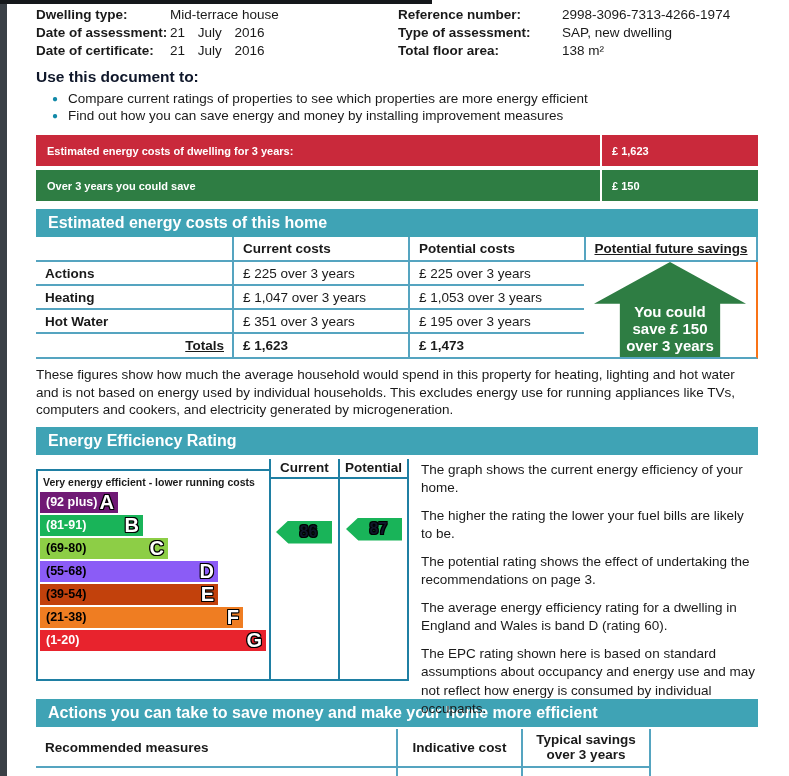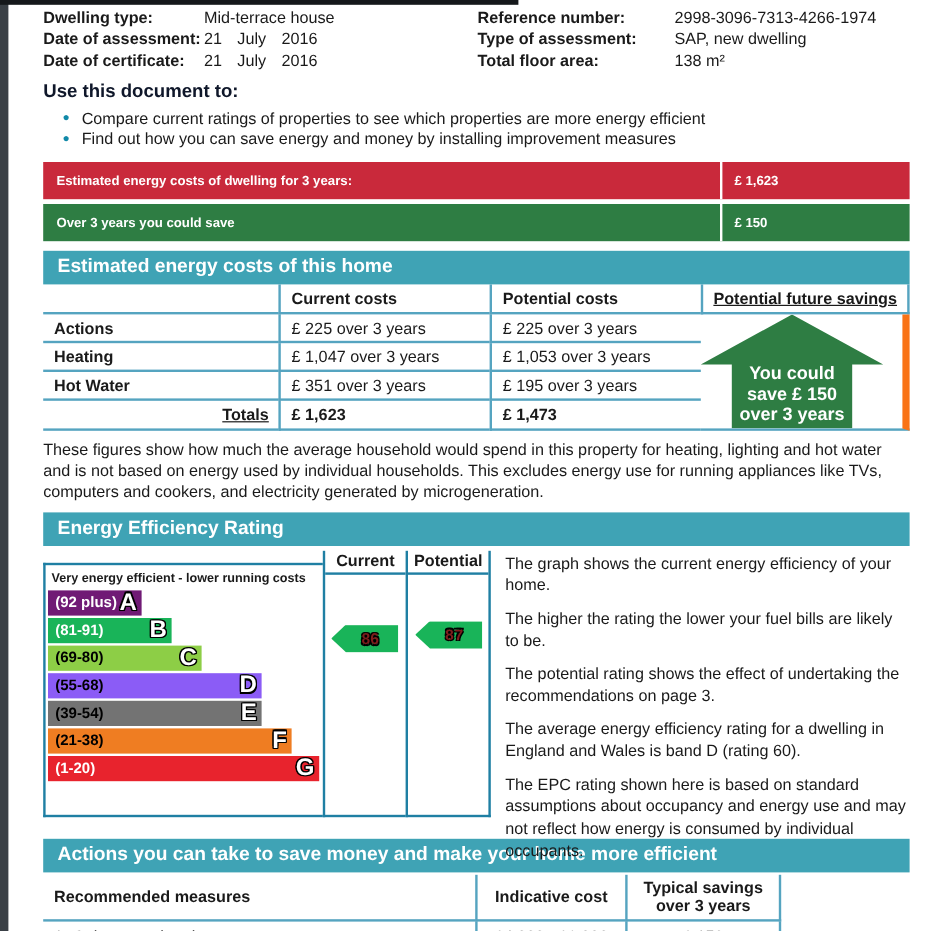--- a/index.html
+++ b/index.html
@@ -33,52 +33,52 @@
   .band-head { margin-top:8px; height:28px; line-height:28px; background:#3fa3b5; color:#fff; font-weight:bold; font-size:16px; padding-left:12px; }
 
   
   .costs { display:grid; grid-template-columns:196px 176px 176px 174px; grid-template-rows:25px 24px 24px 24px 25px; font-size:13.5px; }
   .costs .c { display:flex; align-items:center; padding-left:9px; border-color:#55a4c0; }
   .costs .vln { border-left:2px solid #55a4c0; }
   .costs .hln { border-bottom:2px solid #55a4c0; }
   .costs .bold { font-weight:bold; }
   .costs .tot-lab { justify-content:flex-end; padding-right:8px; font-weight:bold;text-decoration:underline; }
   .costs .sav-head { justify-content:center; padding:0; text-align:center; font-weight:bold; border-right:2px solid #55a4c0;text-decoration:underline; }
-  .costs .sav-body { grid-column:4; grid-row:2 / 6; display:flex; align-items:center; justify-content:flex-start; padding:0; border-right:6px solid #f97316; }
+  .costs .sav-body { grid-column:4; grid-row:2 / 6; display:flex; align-items:center; justify-content:center; padding:0; border-right:2px solid #f97316; }
   .house { width:152px; height:95px; background:#2e7d43; clip-path:polygon(50% 0,100% 44%,83% 44%,83% 100%,17% 100%,0 44%,0 44%,17% 44%,17% 100%,83% 100%,83% 44%,100% 44%,50% 0); -webkit-clip-path:polygon(50% 0,100% 44%,83% 44%,83% 100%,17% 100%,17% 44%,0 44%); clip-path:polygon(50% 0,100% 44%,83% 44%,83% 100%,17% 100%,17% 44%,0 44%); display:flex; flex-direction:column; justify-content:flex-end; padding-bottom:3px; color:#fff; font-weight:bold; font-size:15px; line-height:17px; text-align:center; }
 
   .note { margin-top:7px; font-size:13.5px; line-height:17.5px; }
 
   
   .rating-wrap { position:relative; height:232px; margin-top:4px; }
   .bands-box { position:absolute; left:0; top:10px; width:233px; height:212px; border:2px solid #1f7fa3; border-right:none; }
   .scale-note { font-size:10.5px; font-weight:bold; padding:5px 0 4px 5px; }
   .scale-note.bottom { padding:4px 0 0 5px; }
   .eband { height:21px; margin:0 0 2px 2px; display:flex; align-items:center; justify-content:space-between; }
   .eband .rng { font-size:12.5px; font-weight:bold; padding-left:6px; }
   .eband .ltr { font-size:20px; font-weight:bold; color:#fff; line-height:21px; padding-right:4px;
     text-shadow:-1px -1px 0 #000,1px -1px 0 #000,-1px 1px 0 #000,1px 1px 0 #000,0 -1px 0 #000,0 1px 0 #000,-1px 0 0 #000,1px 0 0 #000; }
   .wtxt { color:#fff; } .ktxt { color:#000; }
   .b0 { width:78px;  background:#701a75; }
   .b1 { width:103px; background:#19b459; }
   .b2 { width:128px; background:#8dce46; }
   .b3 { width:178px; background:#8b5cf6;text-align:right; }
-  .b4 { width:178px; background:#737373; }
+  .b4 { width:178px; background:#c2410c; }
   .b5 { width:203px; background:#ef7d22; }
   .b6 { width:226px; background:#e8232d; }
 
   .rate-col { position:absolute; top:0; height:222px; border-left:2px solid #1f7fa3; border-bottom:2px solid #1f7fa3; }
   .col-cur { left:233px; width:69px; }
   .col-pot { left:302px; width:71px; border-right:2px solid #1f7fa3; }
   .rate-col .col-head { height:20px; display:flex; align-items:center; justify-content:center; font-size:13.5px; font-weight:bold; border-bottom:2px solid #1f7fa3; }
   .tag { position:absolute; left:50%; transform:translateX(-50%); width:56px; height:23px; background:#19b459;
     -webkit-clip-path:polygon(0 50%,22% 0,100% 0,100% 100%,22% 100%); clip-path:polygon(0 50%,22% 0,100% 0,100% 100%,22% 100%);
-    display:flex; align-items:center; justify-content:center; padding-left:9px; color:#7f1d1d; font-weight:bold; font-size:13px;
+    display:flex; align-items:center; justify-content:center; padding-left:9px; color:#0f172a; font-weight:bold; font-size:16px;
     text-shadow:-1px -1px 0 #000,1px -1px 0 #000,-1px 1px 0 #000,1px 1px 0 #000; }
-  .tag-cur { top:62px; } .tag-pot { top:59px;font-family:Liberation Mono, monospace; }
+  .tag-cur { top:62px; } .tag-pot { top:59px; }
 
   .rating-text { position:absolute; left:385px; top:2px; width:337px; }
   .rating-text p { font-size:13.5px; line-height:18.5px; margin-bottom:9px; }
 
   
   .actions { display:grid; grid-template-columns:360px 125px 130px; grid-template-rows:39px 27px; font-size:13.5px; margin-top:2px; }
   .actions .c { display:flex; align-items:center; border-color:#55a4c0; }
   .actions .head { font-weight:bold; }
   .actions .left { padding-left:9px; }
   .actions .ctr { justify-content:center; text-align:center; }

